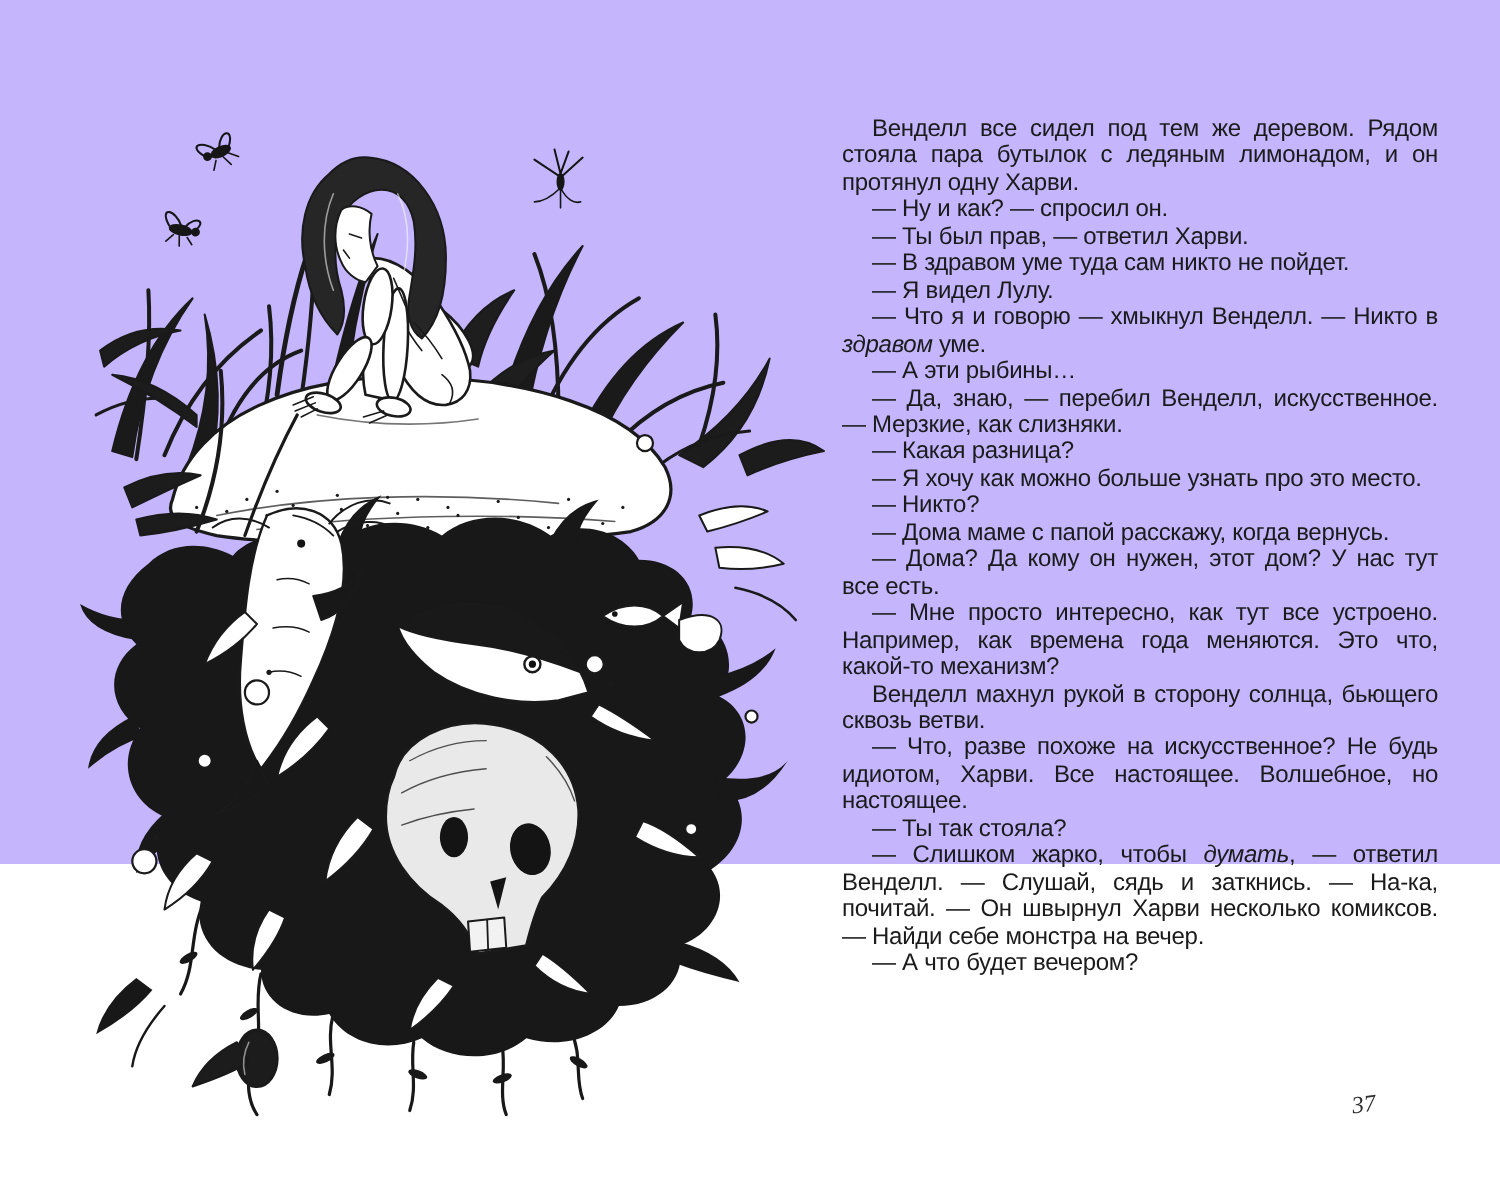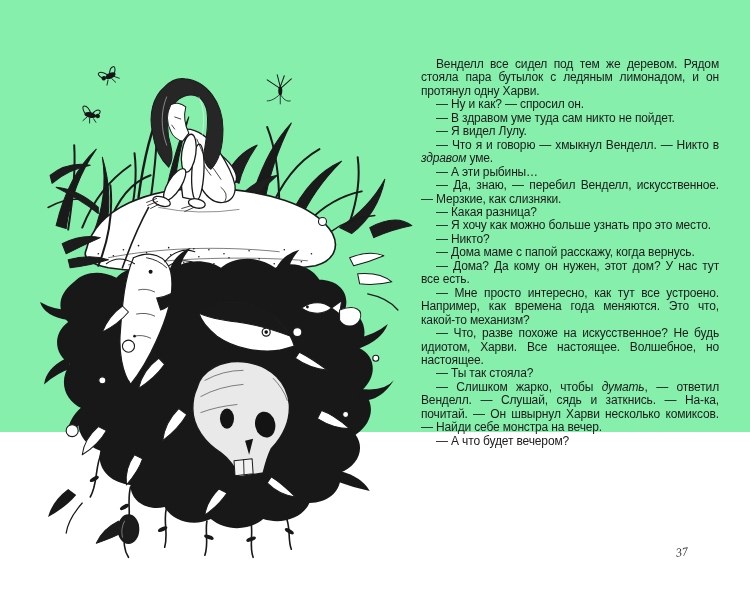--- a/index.html
+++ b/index.html
@@ -8,21 +8,21 @@
     width: 750px;
     height: 597px;
     background: #ffffff;
     font-family: "Liberation Sans", sans-serif;
     overflow: hidden;
   }
   .book-page {
     position: relative;
     width: 750px;
     height: 432px;
-    background: #86efac;
+    background: #c4b5fd;
   }
   .illustration {
     position: absolute;
     left: 38px;
     top: 56px;
     width: 382px;
     height: 506px;
     margin: 0;
   }
   .illustration svg { display: block; width: 100%; height: 100%; }
@@ -269,31 +269,33 @@
           <path d="M80,462 Q64,470 58,484 Q76,478 86,472 Z" fill="#1c1c1c" stroke="#1a1a1a" stroke-width="1"></path>
           <path d="M86,462 Q82,470 84,478" stroke="#ffffff" stroke-width="0.8" opacity="0.5"></path>
         </g>
       </g>
     </svg>
   </figure>
 
   <section class="text-block">
       <p><span>Венделл все сидел под тем же деревом. Рядом стояла пара бутылок с ледяным лимонадом, и он протянул одну Харви.</span></p>
       <p><span>— Ну и как? — спросил он.</span></p>
+      <p><span>— Ты был прав, — ответил Харви.</span></p>
       <p><span>— В здравом уме туда сам никто не пойдет.</span></p>
       <p><span>— Я видел Лулу.</span></p>
       <p><span>— Что я и говорю — хмыкнул Венделл. — Никто в </span><em>здравом</em><span> уме.</span></p>
       <p><span>— А эти рыбины…</span></p>
       <p><span>— Да, знаю, — перебил Венделл, искусственное. — Мерзкие, как слизняки.</span></p>
       <p><span>— Какая разница?</span></p>
       <p><span>— Я хочу как можно больше узнать про это место.</span></p>
       <p><span>— Никто?</span></p>
       <p><span>— Дома маме с папой расскажу, когда вернусь.</span></p>
       <p><span>— Дома? Да кому он нужен, этот дом? У нас тут все есть.</span></p>
       <p><span>— Мне просто интересно, как тут все устроено. Например, как времена года меняются. Это что, какой-то механизм?</span></p>
+      <p><span>Венделл махнул рукой в сторону солнца, бьющего сквозь ветви.</span></p>
       <p><span>— Что, разве похоже на искусственное? Не будь идиотом, Харви. Все настоящее. Волшебное, но настоящее.</span></p>
       <p><span>— Ты так стояла?</span></p>
       <p><span>— Слишком жарко, чтобы </span><em>думать</em><span>, — ответил Венделл. — Слушай, сядь и заткнись. — На-ка, почитай. — Он швырнул Харви несколько комиксов. — Найди себе монстра на вечер.</span></p>
       <p><span>— А что будет вечером?</span></p>
     </section>
 
   <div class="page-number">37</div>
 
 </main>
 

